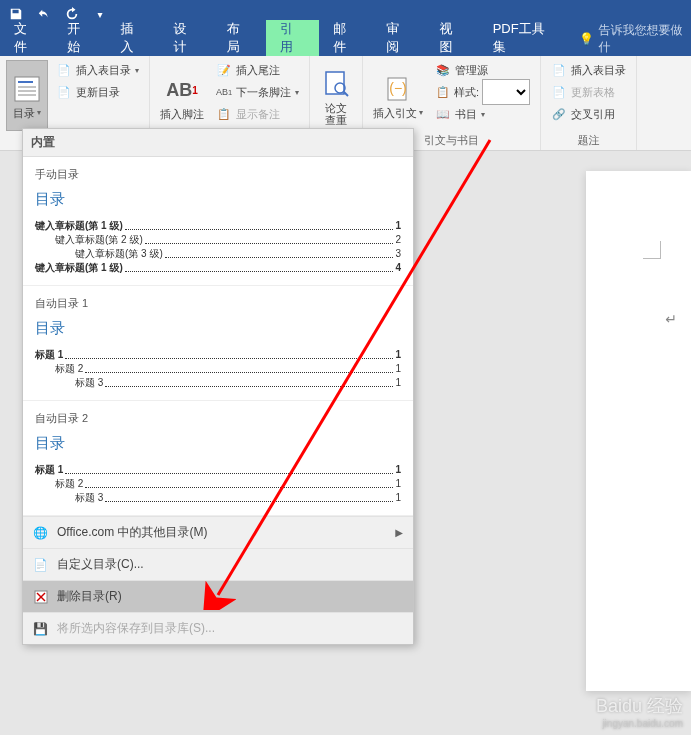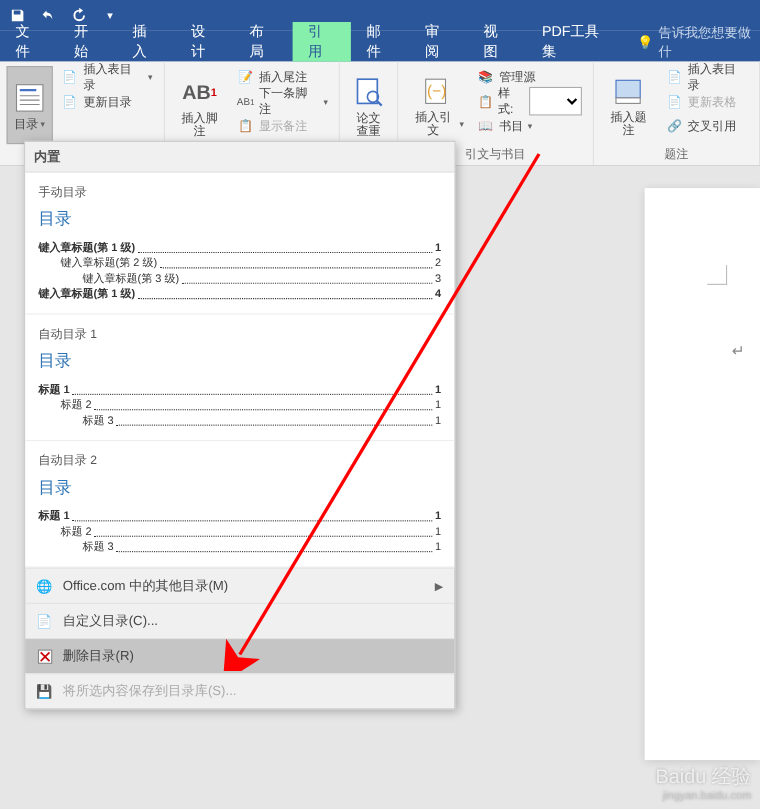--- a/index.html
+++ b/index.html
@@ -212,29 +212,20 @@
           <span>书目</span>
           <span class="dropdown-chev">▾</span>
         </div>
       </div>
     </div>
     <div class="ribbon-group-label">引文与书目</div>
   </div>
 
   <div class="ribbon-group">
     <div class="ribbon-group-body">
-      <div class="big-btn">
-        <div class="icon-box">
-          <svg width="28" height="28" viewBox="0 0 28 28">
-              <rect x="3" y="4" width="22" height="16" fill="#c5d9f1" stroke="#4472c4"></rect>
-              <rect x="3" y="20" width="22" height="5" fill="#fff" stroke="#888"></rect>
-            </svg>
-        </div>
-        <div class="lbl">插入题注</div>
-      </div>
       <div class="small-btn-col">
         <div class="small-btn">
           <span class="ic">📄</span>
           <span>插入表目录</span>
         </div>
         <div class="small-btn disabled">
           <span class="ic">📄</span>
           <span>更新表格</span>
         </div>
         <div class="small-btn">

